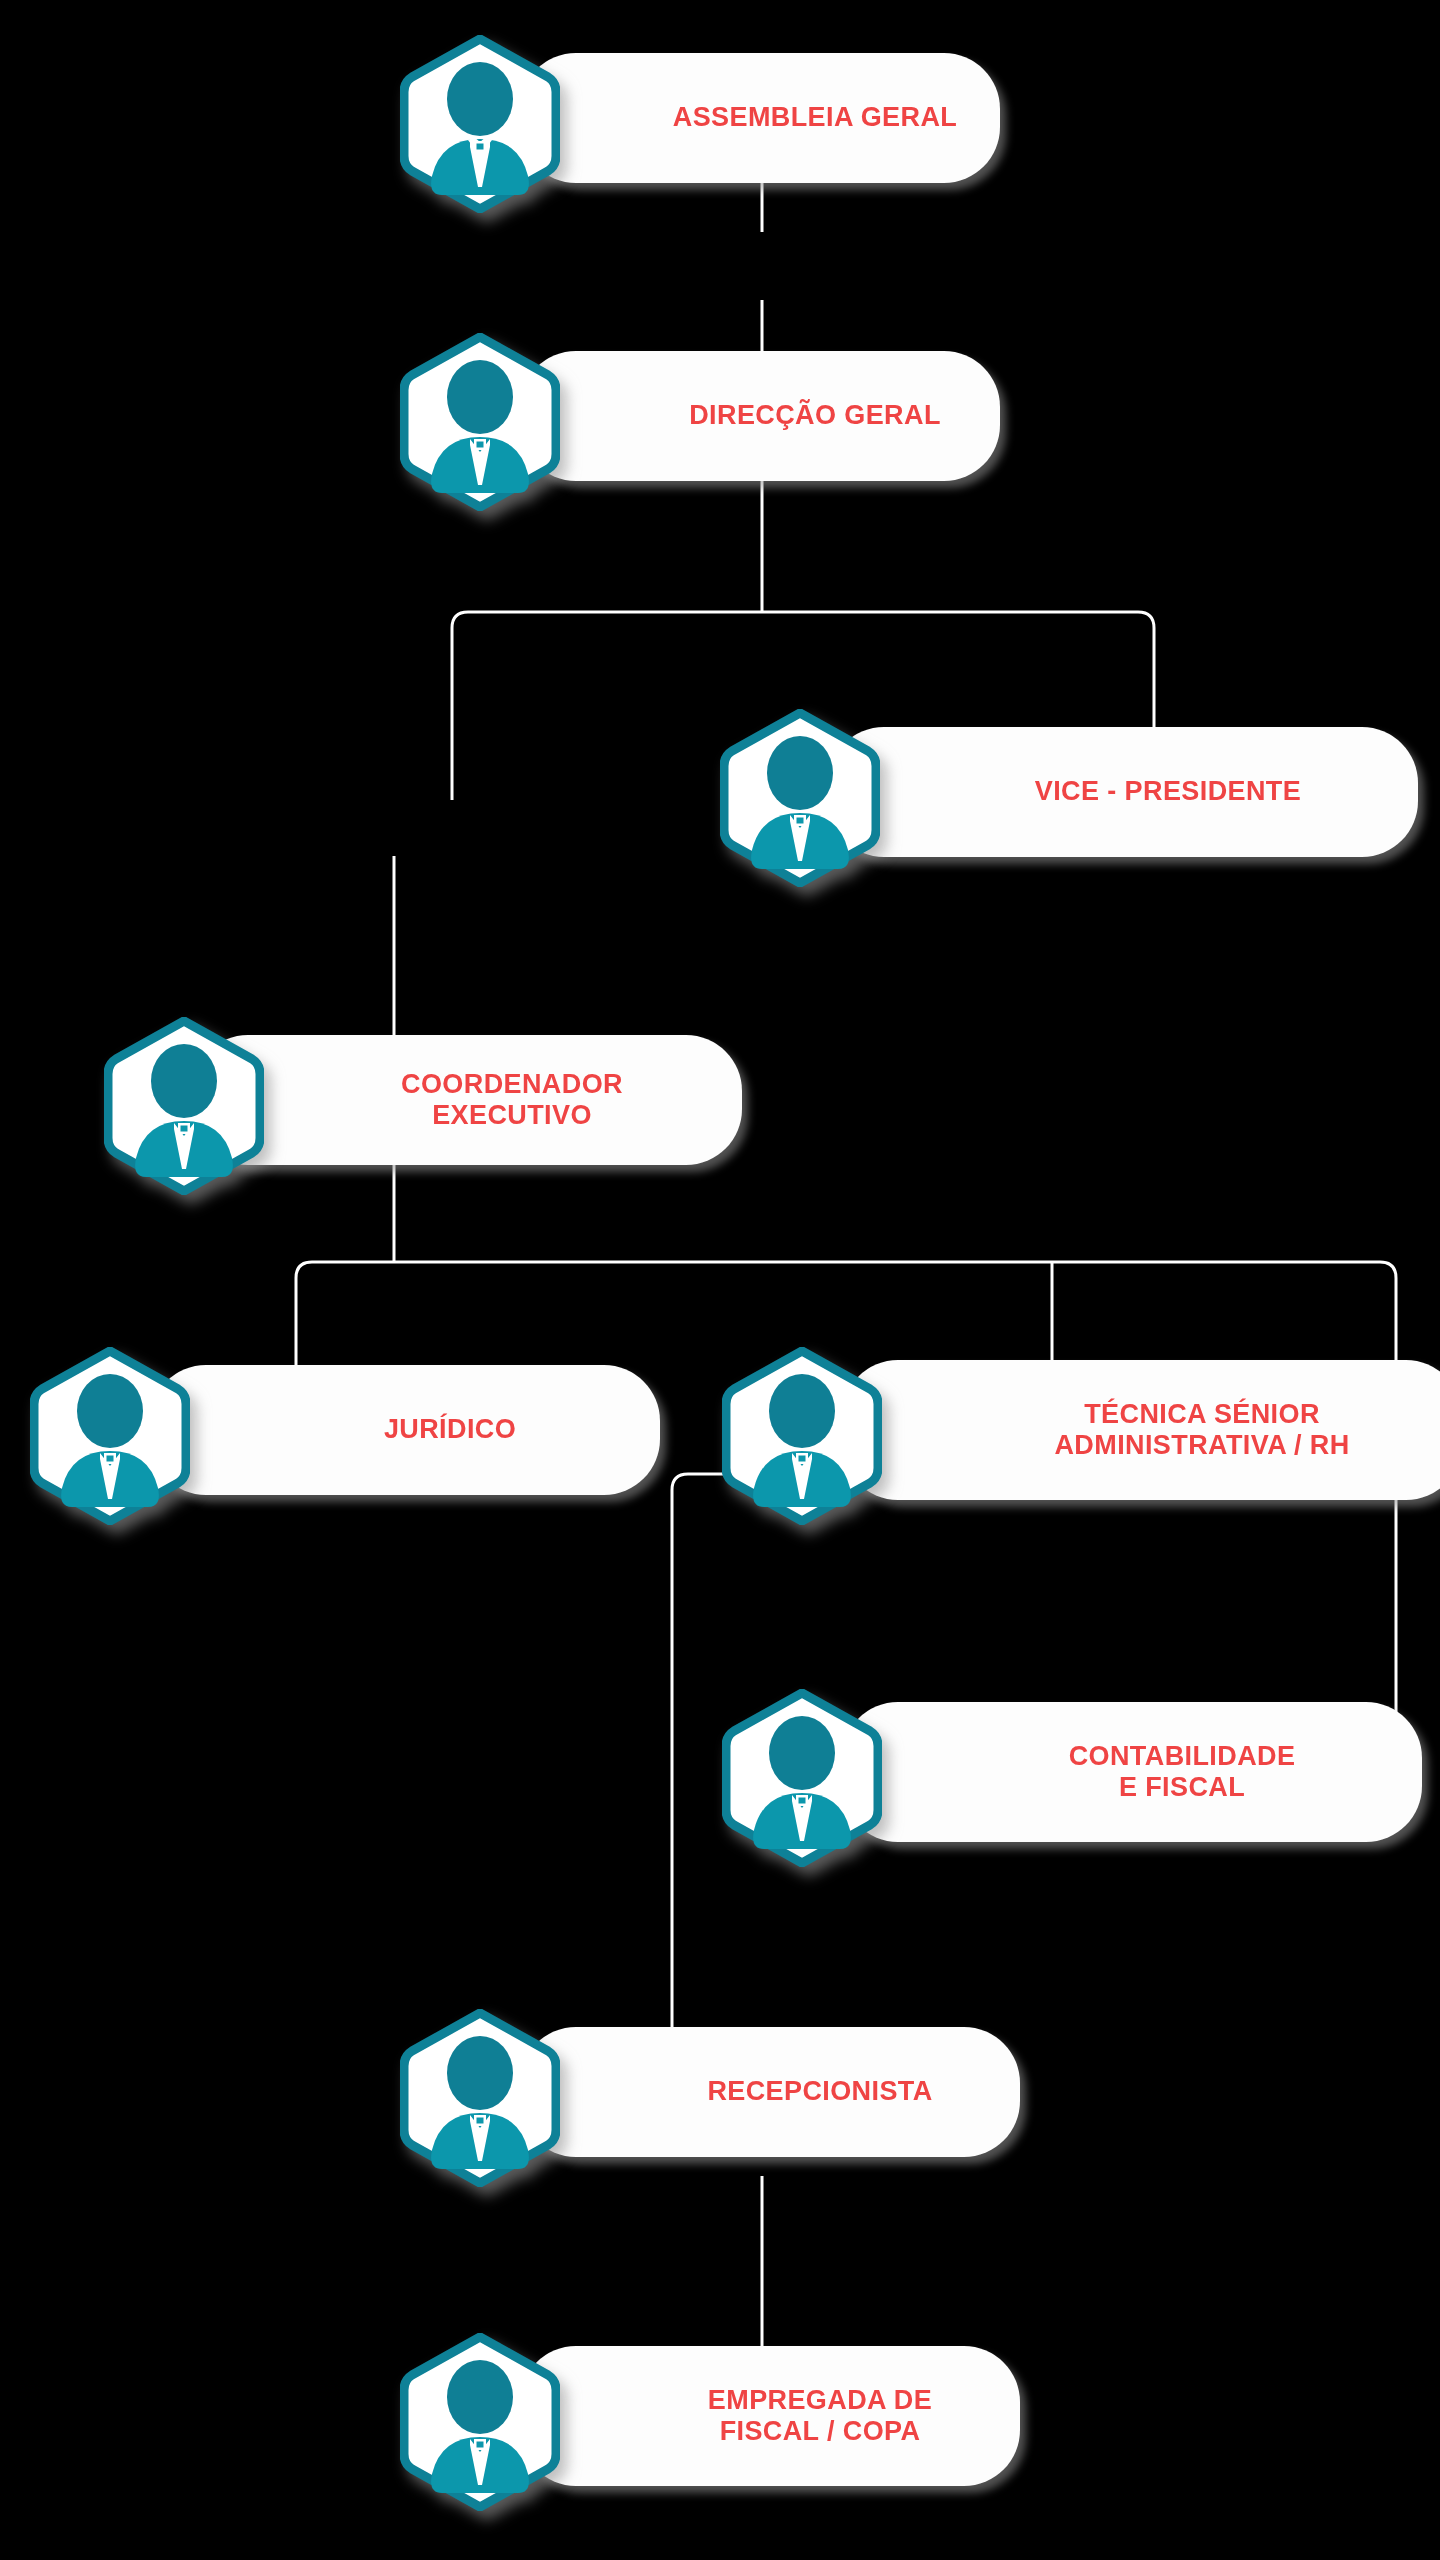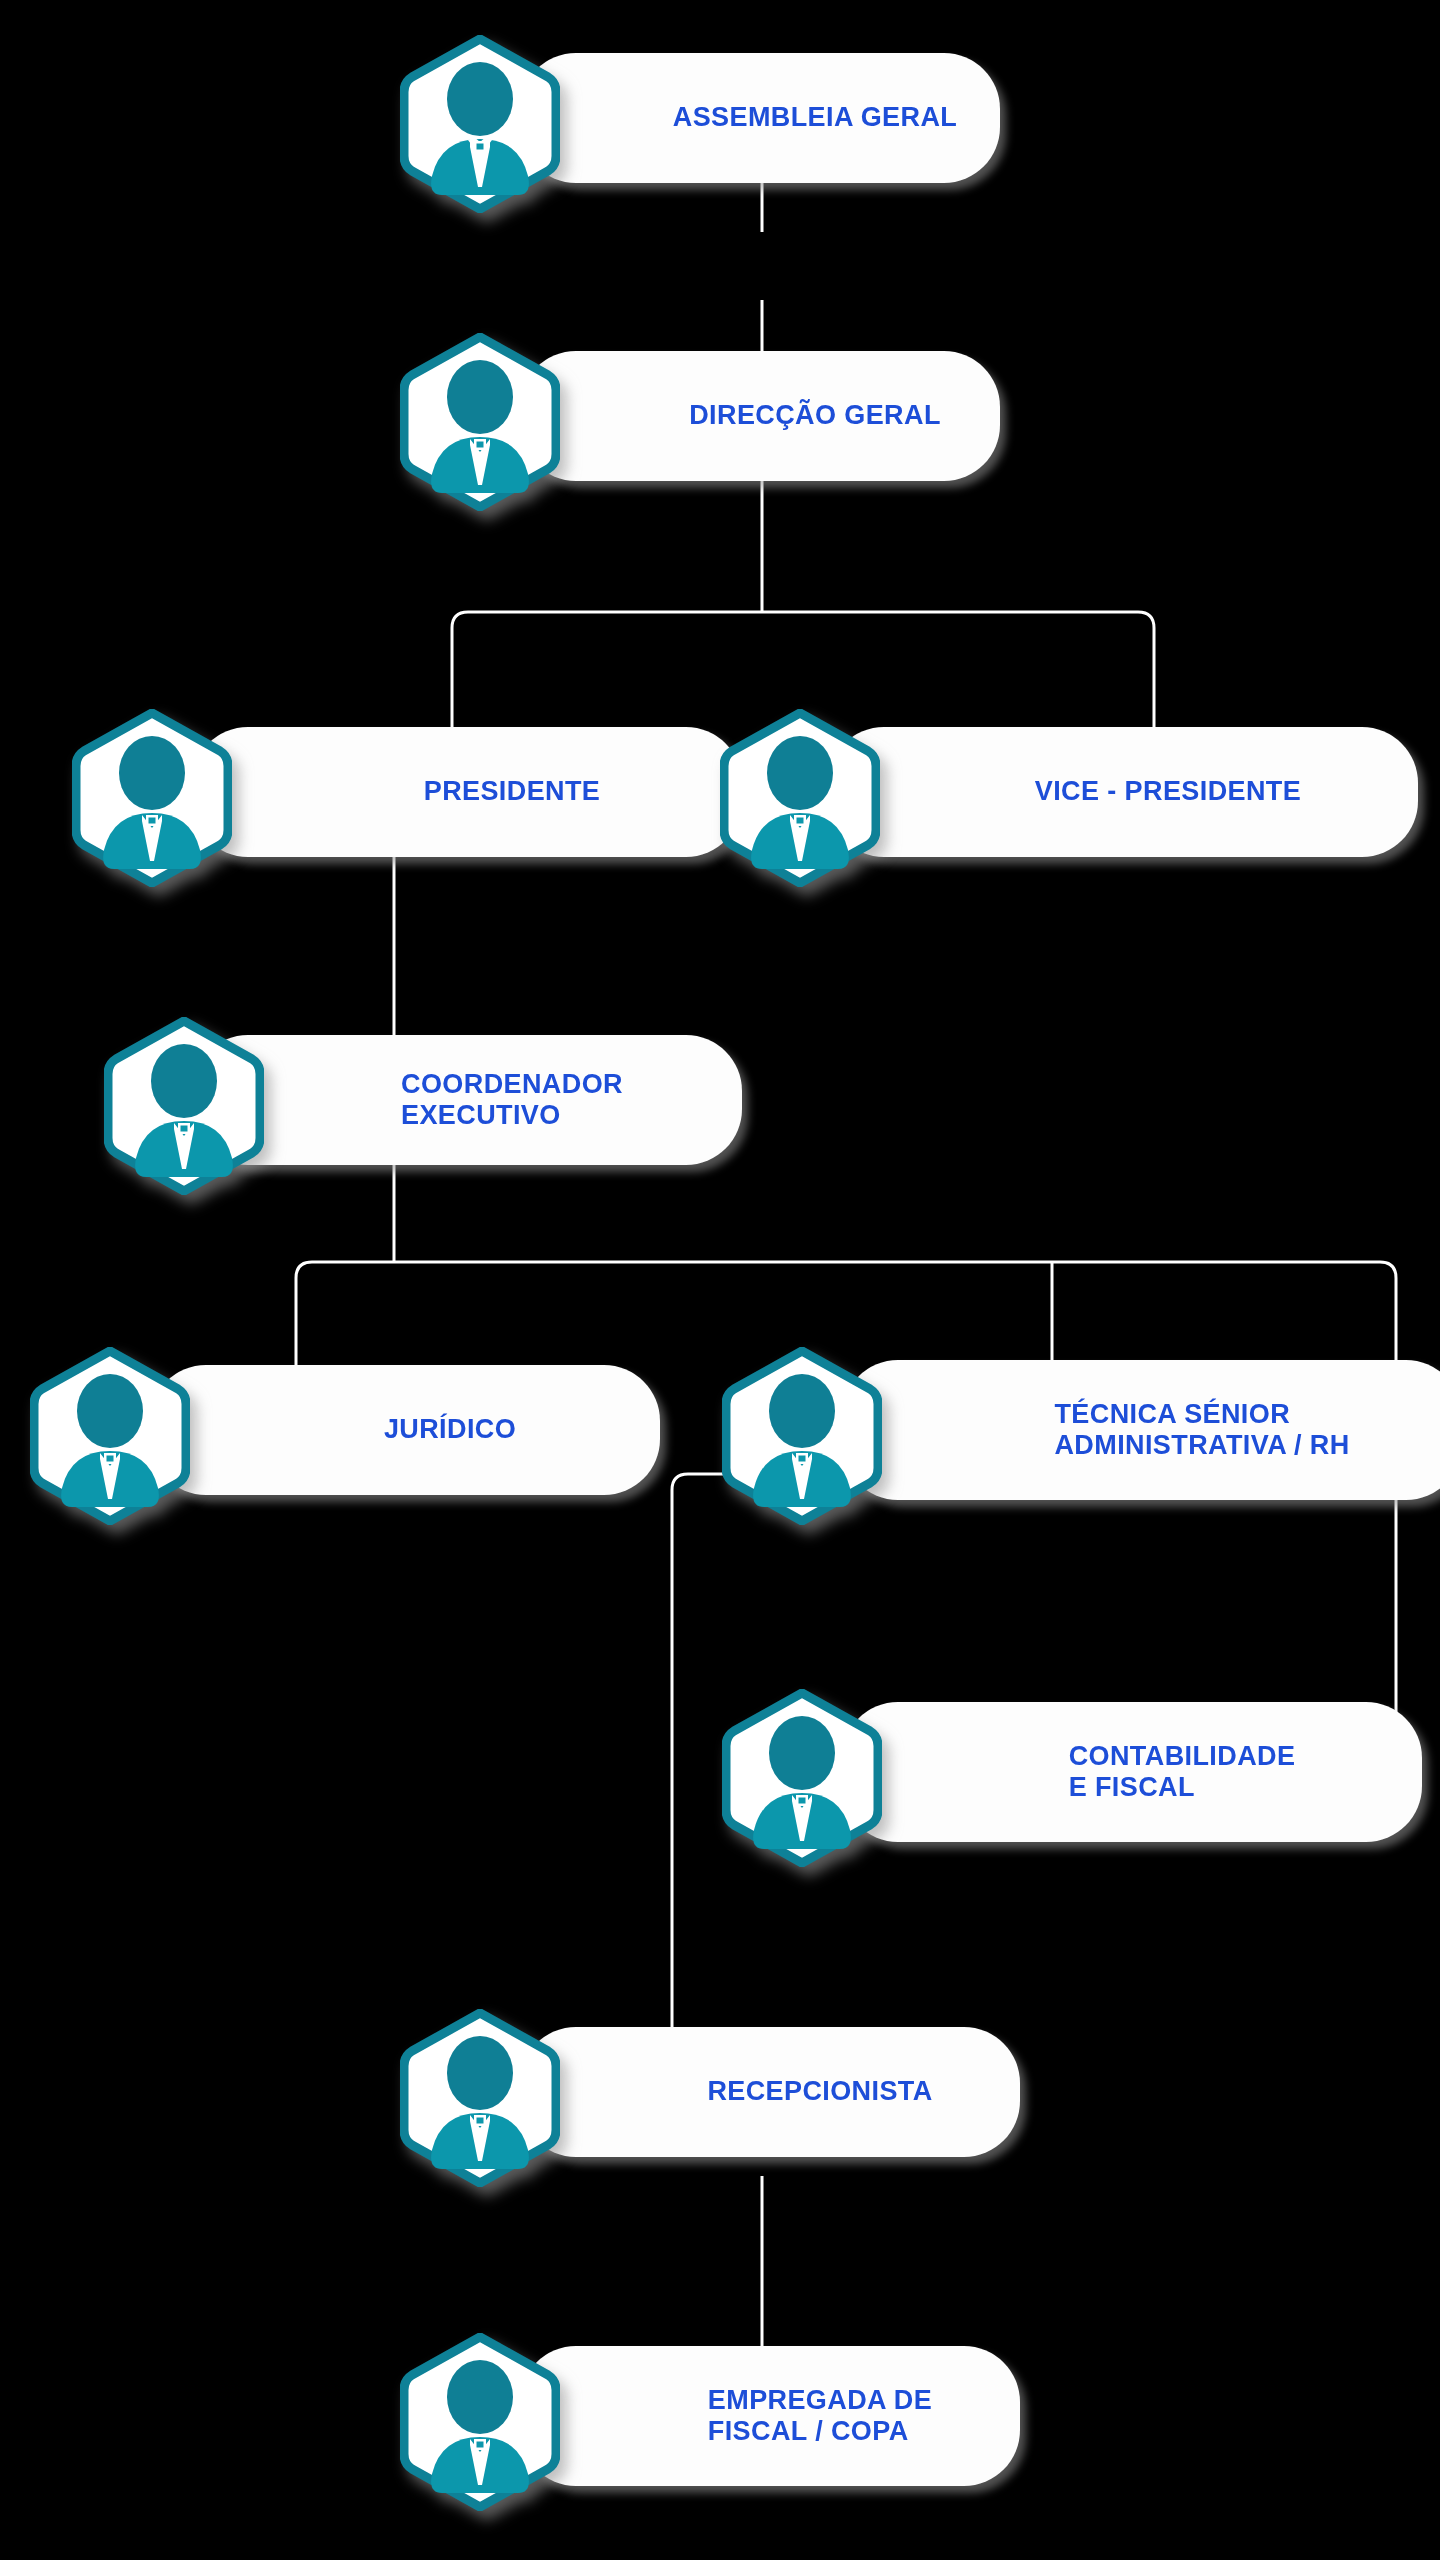--- a/index.html
+++ b/index.html
@@ -12,22 +12,22 @@
   .links{position:absolute;left:0;top:0;width:1440px;height:2560px;z-index:1;}
 
   
   .node{position:absolute;z-index:3;display:flex;align-items:center;}
 
   .pill{position:absolute;left:0;top:50%;transform:translateY(-50%);
         background:#fdfdfd;border-radius:56px;
         box-shadow:6px 7px 9px rgba(150,150,150,.55);
         display:flex;align-items:center;justify-content:center;
         box-sizing:border-box;}
-  .pill-text{color:#1d4ed8;font-weight:bold;letter-spacing:.4px;
-             text-align:left;line-height:1.15;white-space:pre-line;
+  .pill-text{color:#ef4444;font-weight:bold;letter-spacing:.4px;
+             text-align:center;line-height:1.15;white-space:pre-line;
              font-size:27px;}
 
   .hex{position:relative;z-index:4;width:160px;height:178px;flex:none;
        filter:drop-shadow(7px 9px 7px rgba(150,150,150,.60));}
   .hex svg{display:block;width:100%;height:100%;}
 </style>
 </head>
 <body>
 
 <div id="chart">
@@ -93,36 +93,20 @@
                  Q4 131 4 121 L4 57 Q4 47 12 42 Z" fill="#ffffff" stroke="#0E8197" stroke-width="9" stroke-linejoin="round"></path>
         <ellipse cx="80" cy="64" rx="33" ry="37" fill="#0F7F95"></ellipse>
         <path d="M80 104 Q119 104 128 141 Q132 160 118 160 L42 160 Q28 160 32 141 Q41 104 80 104 Z" fill="#0C97AC"></path>
         <path d="M70 106 L80 119 L90 106 L90 112 L82 152 L78 152 L70 112 Z" fill="#ffffff"></path>
         <rect x="74" y="106" width="12" height="11" fill="#ffffff"></rect>
         <rect x="76.5" y="108.5" width="7" height="6" fill="#0C97AC"></rect>
       </svg>
     </div>
   </div>
 
-  <div class="node" style="left:72px; top:692px; width:600px; height:200px;">
-    <div class="pill" style="left:120px; width:550px; height:130px;">
-      <span class="pill-text" style="padding-left:90px;">PRESIDENTE</span>
-    </div>
-    <div class="hex" style="margin-top:11px;">
-      <svg viewBox="0 0 160 178">
-        <path d="M80 4 L148 42 Q156 47 156 57 L156 121 Q156 131 148 136 L80 174 L12 136
-                 Q4 131 4 121 L4 57 Q4 47 12 42 Z" fill="#ffffff" stroke="#0E8197" stroke-width="9" stroke-linejoin="round"></path>
-        <ellipse cx="80" cy="64" rx="33" ry="37" fill="#0F7F95"></ellipse>
-        <path d="M80 104 Q119 104 128 141 Q132 160 118 160 L42 160 Q28 160 32 141 Q41 104 80 104 Z" fill="#0C97AC"></path>
-        <path d="M70 106 L80 119 L90 106 L90 112 L82 152 L78 152 L70 112 Z" fill="#ffffff"></path>
-        <rect x="74" y="106" width="12" height="11" fill="#ffffff"></rect>
-        <rect x="76.5" y="108.5" width="7" height="6" fill="#0C97AC"></rect>
-      </svg>
-    </div>
-  </div>
 
   <div class="node" style="left:720px; top:692px; width:680px; height:200px;">
     <div class="pill" style="left:108px; width:590px; height:130px;">
       <span class="pill-text" style="padding-left:90px;">VICE - PRESIDENTE</span>
     </div>
     <div class="hex" style="margin-top:11px;">
       <svg viewBox="0 0 160 178">
         <path d="M80 4 L148 42 Q156 47 156 57 L156 121 Q156 131 148 136 L80 174 L12 136
                  Q4 131 4 121 L4 57 Q4 47 12 42 Z" fill="#ffffff" stroke="#0E8197" stroke-width="9" stroke-linejoin="round"></path>
         <ellipse cx="80" cy="64" rx="33" ry="37" fill="#0F7F95"></ellipse>

